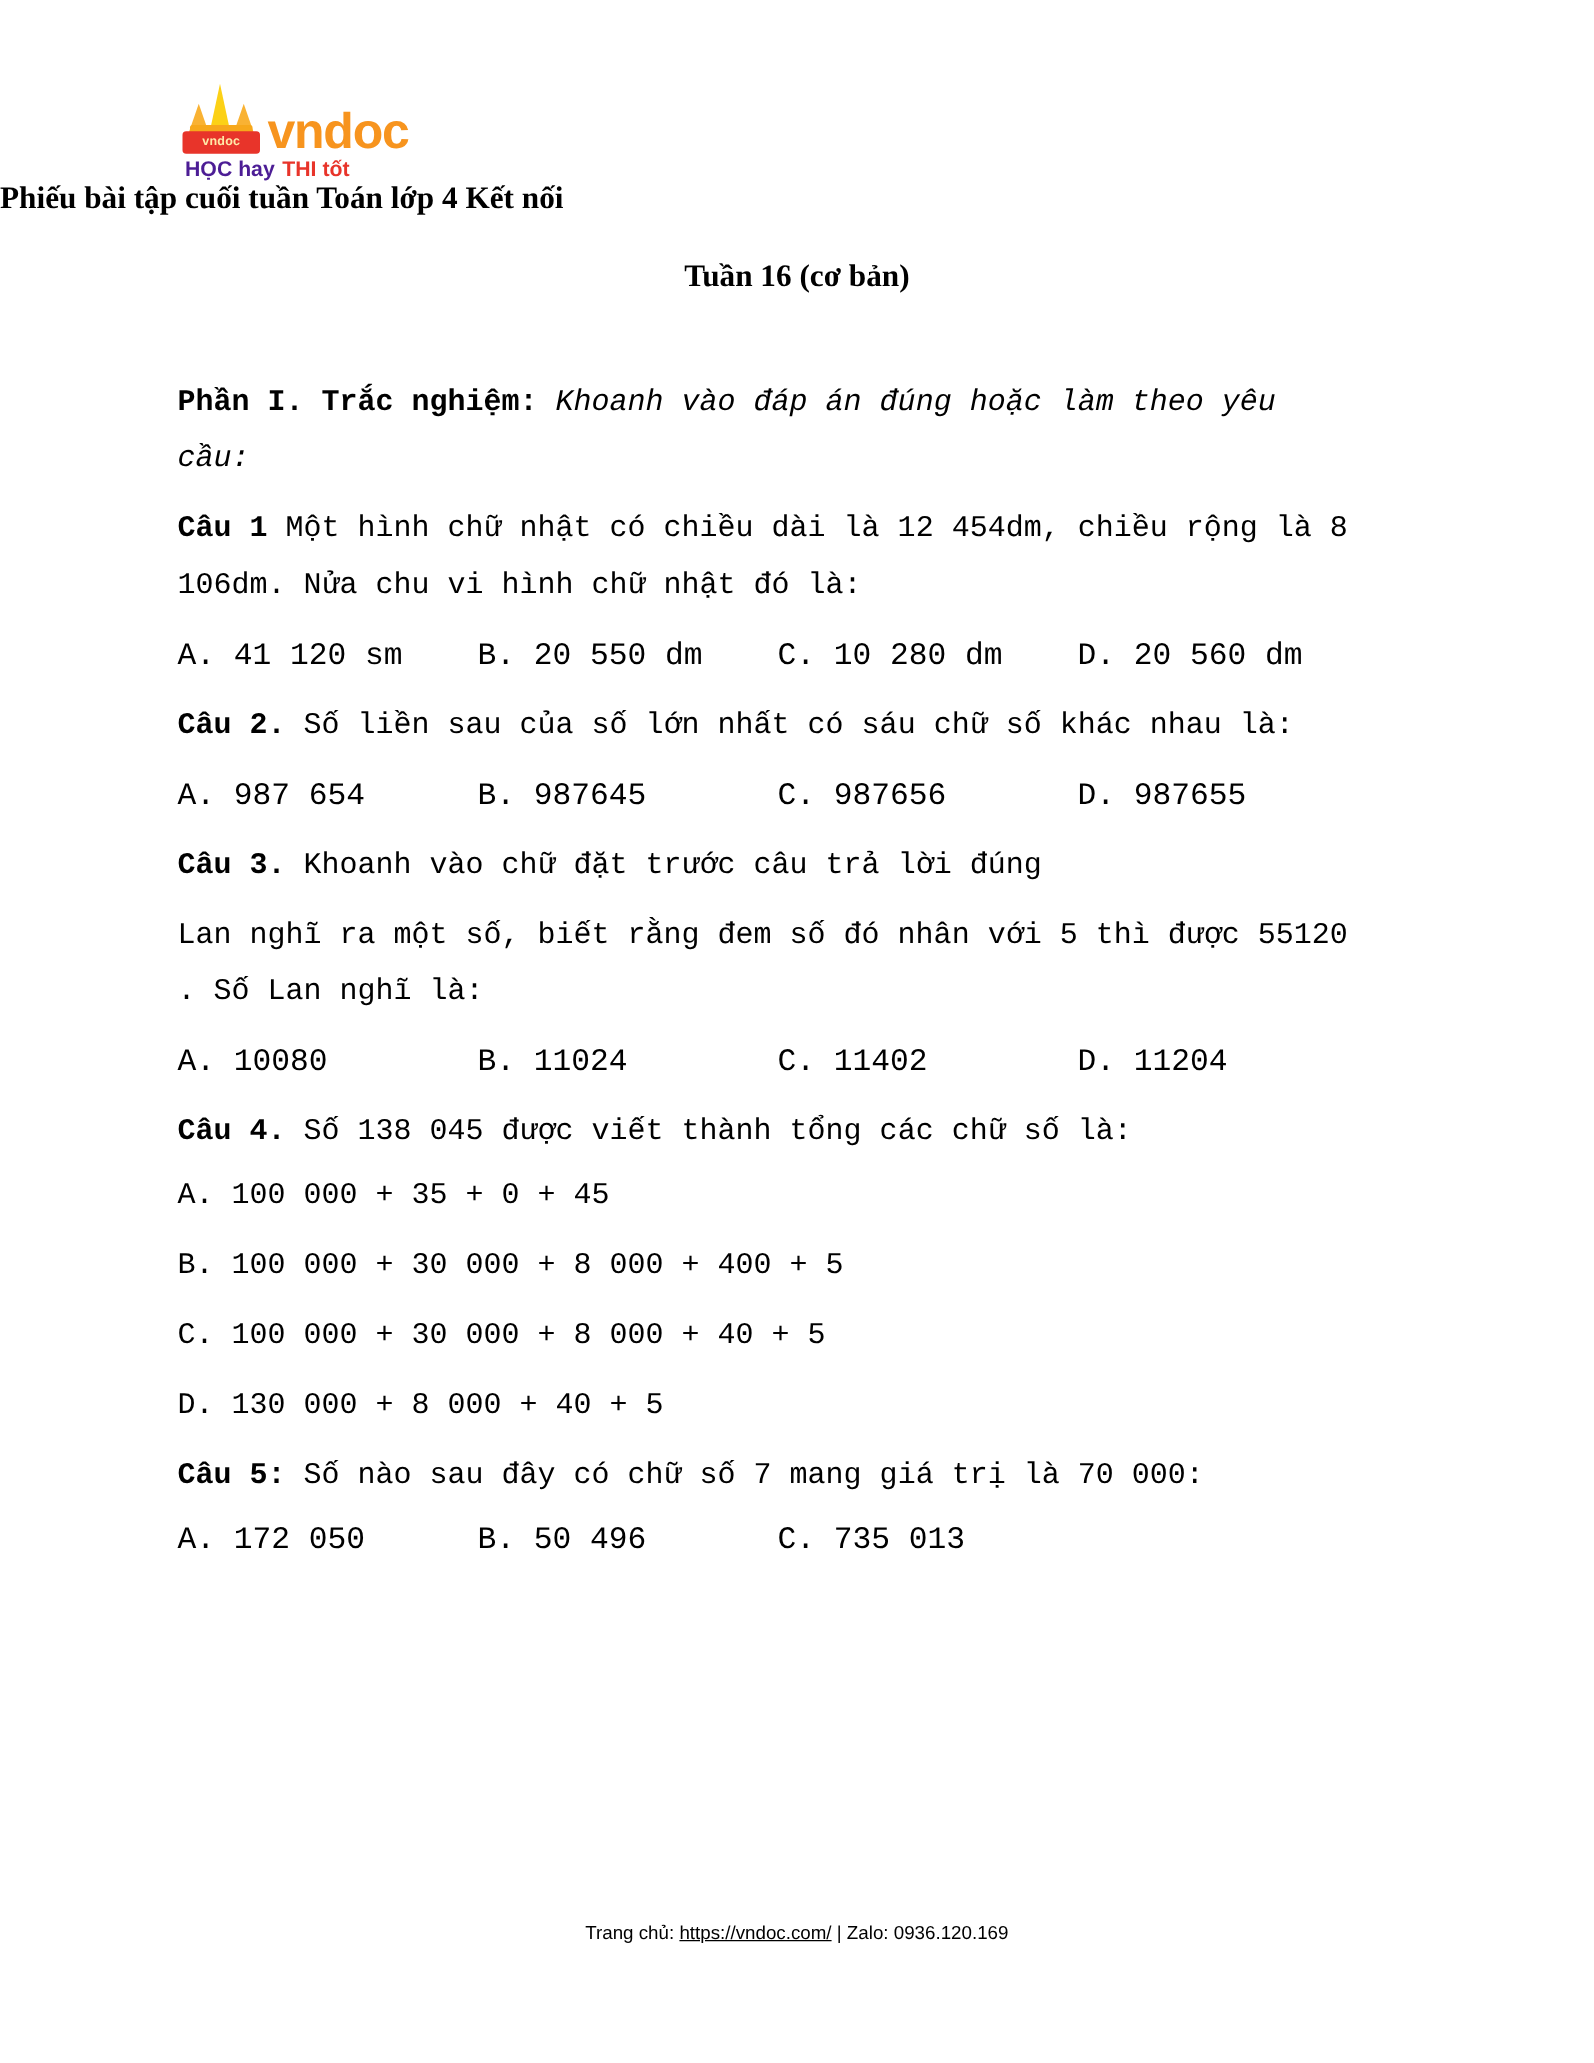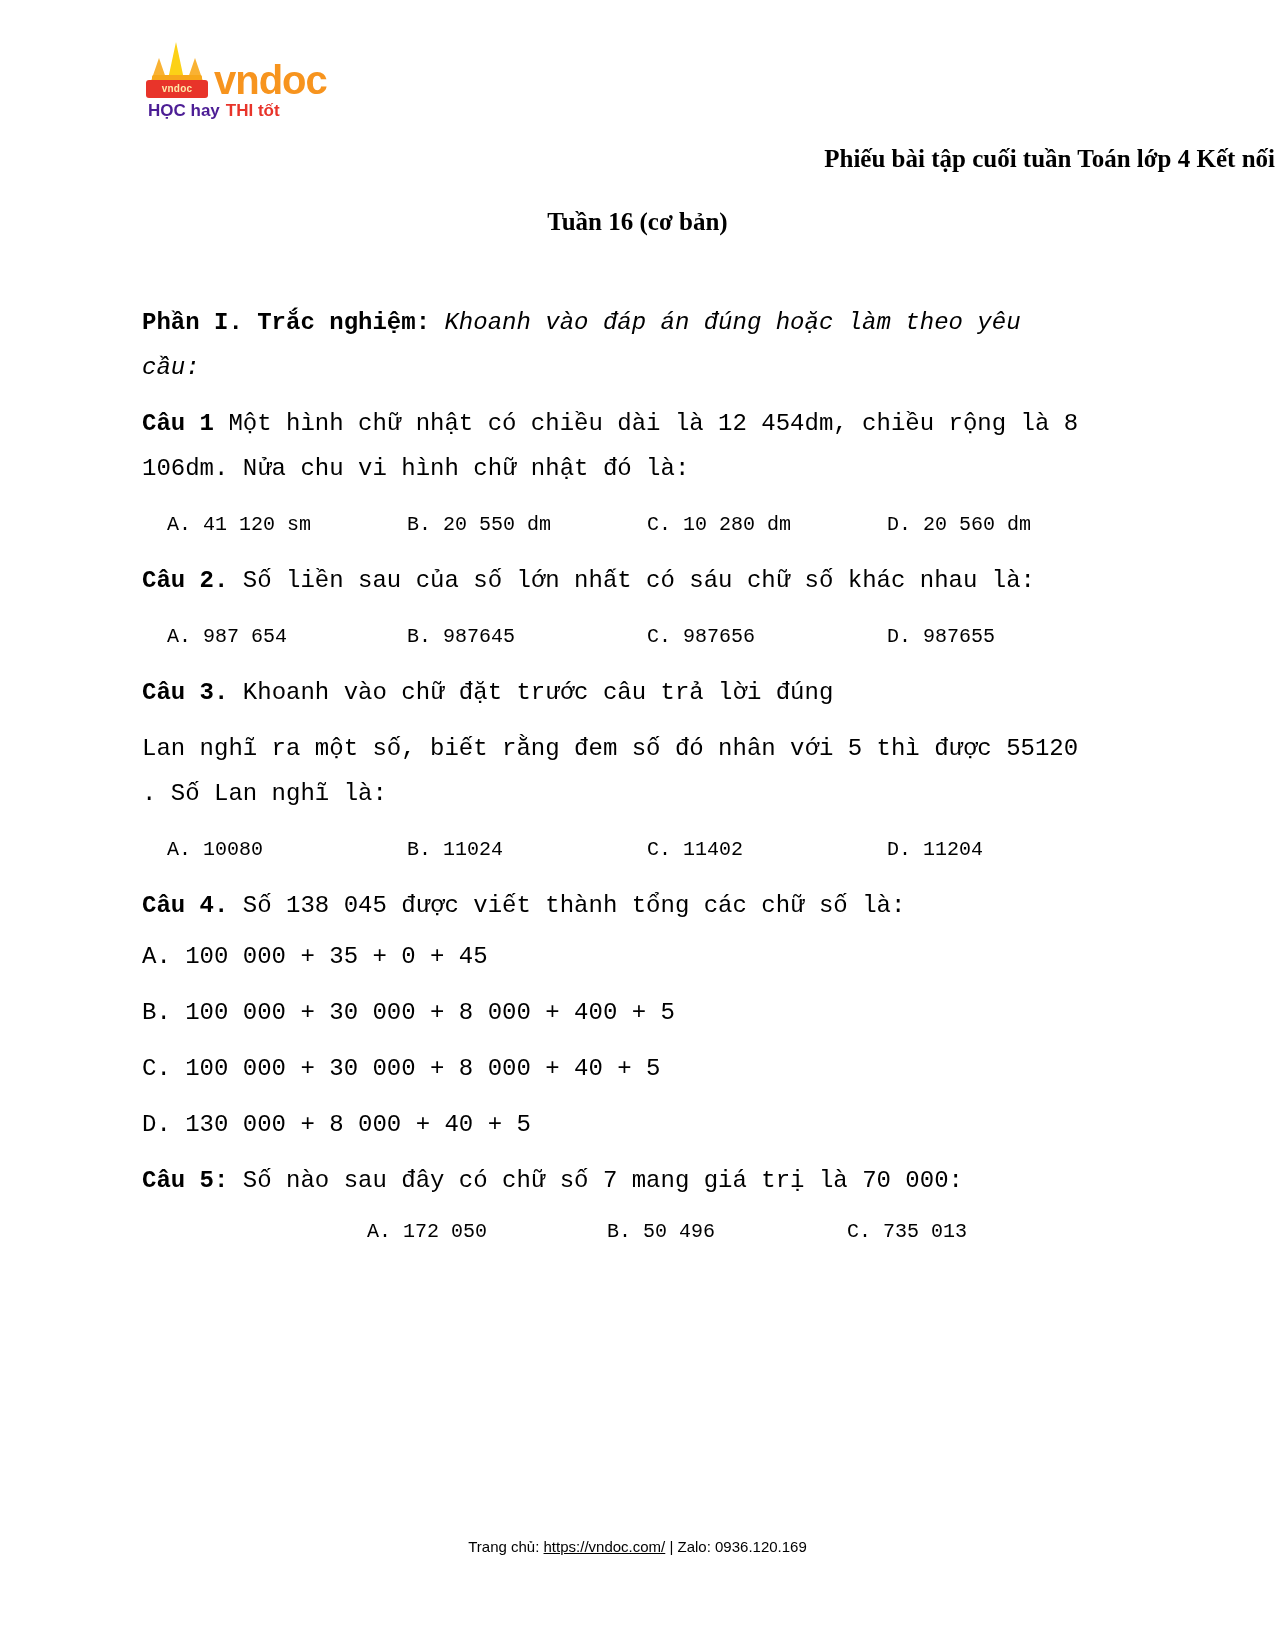--- a/index.html
+++ b/index.html
@@ -20,21 +20,21 @@
   .page {
     position: absolute;
     inset: 0;
     padding: 0;
   }
 
   
   .logo-block {
     position: absolute;
     left: 146px;
-    top: 38px;
+    top: 63px;
     width: 260px;
     height: 72px;
   }
   .logo-row {
     display: flex;
     align-items: flex-end;
     gap: 6px;
   }
   .logo-mark {
     position: relative;
@@ -110,21 +110,21 @@
   }
   .tag-green { color: #4c1d95; }
   .tag-red { color: #e8342a; }
 
   
   .doc-title {
     position: absolute;
     left: 0;
     right: 0;
     top: 142px;
-    text-align: right;
+    text-align: left;
     font-size: 25px;
     font-weight: bold;
     line-height: 34px;
   }
   .doc-subtitle {
     position: absolute;
     left: 0;
     right: 0;
     top: 205px;
     text-align: center;
@@ -147,23 +147,22 @@
     margin: 0 0 11px 0;
     text-align: left;
   }
   .para.tight { margin-bottom: 6px; }
   .b { font-weight: bold; }
   .i { font-style: italic; }
 
   .options {
     display: flex;
     margin: 0 0 11px 0;
-    font-size: 20px;
+    font-size: 25px;
     line-height: 45px;
-    justify-content: flex-end;
   }
   .options .opt {
     flex: 0 0 auto;
   }
   .options .opt.c1 { width: 240px; }
   .options .opt.c2 { width: 240px; }
   .options .opt.c3 { width: 240px; }
   .options .opt.c4 { width: 200px; }
 
   .opt-line {

